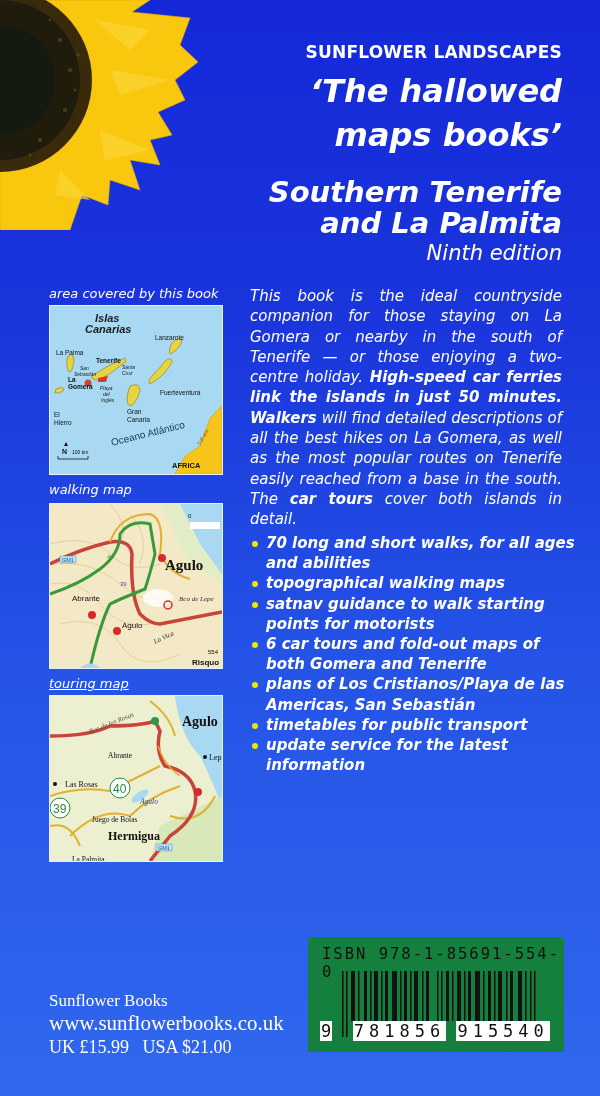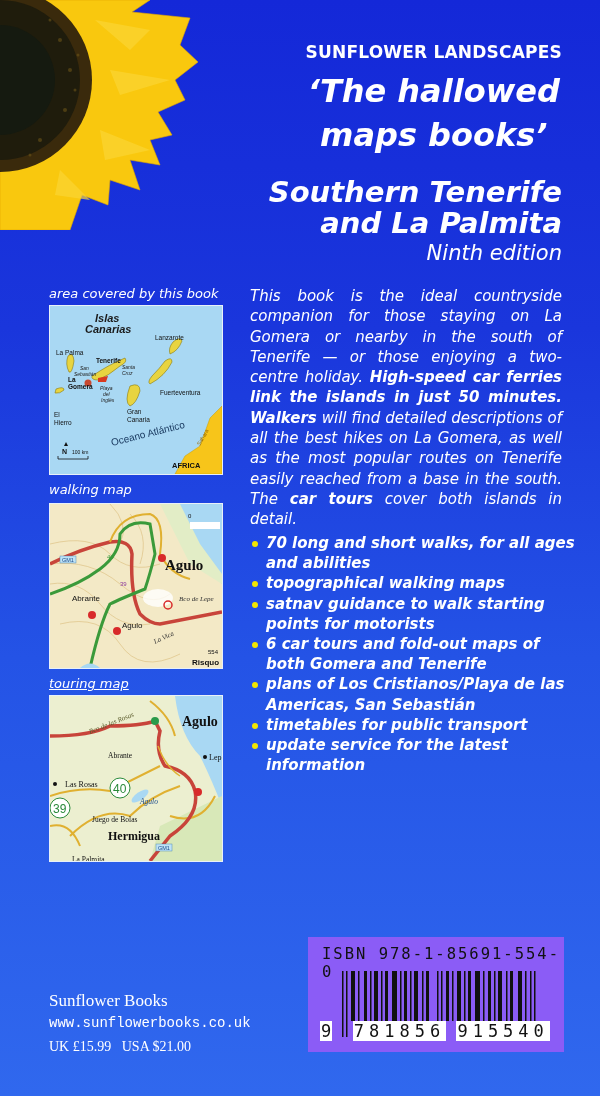--- a/index.html
+++ b/index.html
@@ -2,40 +2,40 @@
 <html><head>
 <meta charset="utf-8">
 <style>
   html, body { margin: 0; padding: 0; }
   body {
     width: 600px; height: 1096px; overflow: hidden; position: relative;
     background: linear-gradient(180deg, #1428d8 0%, #1a36dc 30%, #2453e6 60%, #3068ee 100%);
     font-family: "DejaVu Sans", sans-serif; color: #fff;
   }
   .sunflower { position: absolute; left: 0; top: 0; width: 210px; height: 230px; }
-  .header { position: absolute; right: 38px; top: 42px; text-align: center; }
+  .header { position: absolute; right: 38px; top: 42px; text-align: right; }
   .series { font-weight: bold; font-size: 17px; letter-spacing: 0.2px; }
   .quote { font-weight: bold; font-style: italic; font-size: 32px; line-height: 30px; margin-top: 14px; }
   .attrib { font-weight: bold; font-size: 12.5px; margin-top: 4px; }
   .title-block { position: absolute; right: 38px; top: 177px; text-align: right; }
   .title { font-weight: bold; font-style: italic; font-size: 29px; line-height: 31px; }
   .edition { font-style: italic; font-size: 21px; margin-top: 2px; }
   .caption { position: absolute; left: 49px; font-style: italic; font-size: 13px; }
   .map { position: absolute; left: 49px; width: 172px; border: 1px solid #e8f0f8; overflow: hidden; }
   .map svg { display: block; width: 100%; height: 100%; }
   .intro { position: absolute; left: 250px; top: 286px; width: 312px; font-size: 15px; line-height: 20.3px; text-align: justify; font-style: italic; }
   .intro b { font-style: italic; }
   .bullets { position: absolute; left: 250px; top: 533px; width: 330px; list-style: none; margin: 0; padding: 0; font-weight: bold; font-style: italic; font-size: 15px; line-height: 20.2px; }
   .bullets li { position: relative; padding-left: 16px; }
   .bullets li::before { content: ""; position: absolute; left: 2px; top: 8px; width: 6px; height: 6px; border-radius: 50%; background: #f2e600; }
   .publisher { position: absolute; left: 49px; top: 990px; font-family: "Liberation Serif", serif; }
   .pub-name { font-size: 17px; line-height: 22px; }
-  .pub-url { font-size: 14px; line-height: 22px; font-family: Liberation Mono, monospace; }
-  .pub-price { font-size: 14px; line-height: 26px; }
-  .barcode-box { position: absolute; left: 308px; top: 937px; width: 256px; height: 115px; background: #8b5cf6; color: #111; }
+  .pub-url { font-size: 21px; line-height: 22px; }
+  .pub-price { font-size: 18px; line-height: 26px; }
+  .barcode-box { position: absolute; left: 308px; top: 937px; width: 256px; height: 115px; background: #15803d; color: #111; }
   .isbn { position: absolute; left: 14px; top: 8px; font-family: "DejaVu Sans Mono", monospace; font-size: 15.5px; letter-spacing: 2px; }
   .bars { position: absolute; left: 34px; top: 34px; width: 194px; height: 66px; }
   .ean { position: absolute; left: 12px; top: 84px; font-family: "DejaVu Sans Mono", monospace; font-size: 17px; background: transparent; }
   .ean span { background: #fff; padding: 0 1px; }
 </style>
 </head>
 <body>
 
 <div class="sunflower">
   <svg viewBox="0 0 210 230" width="210" height="230">

